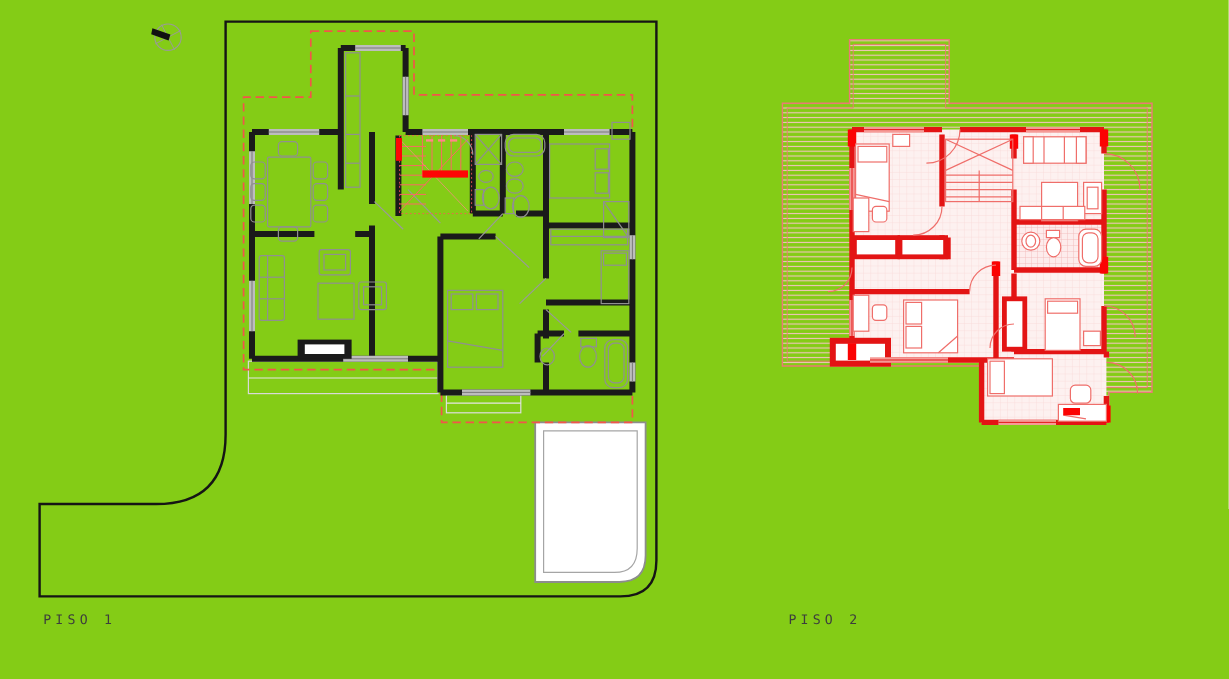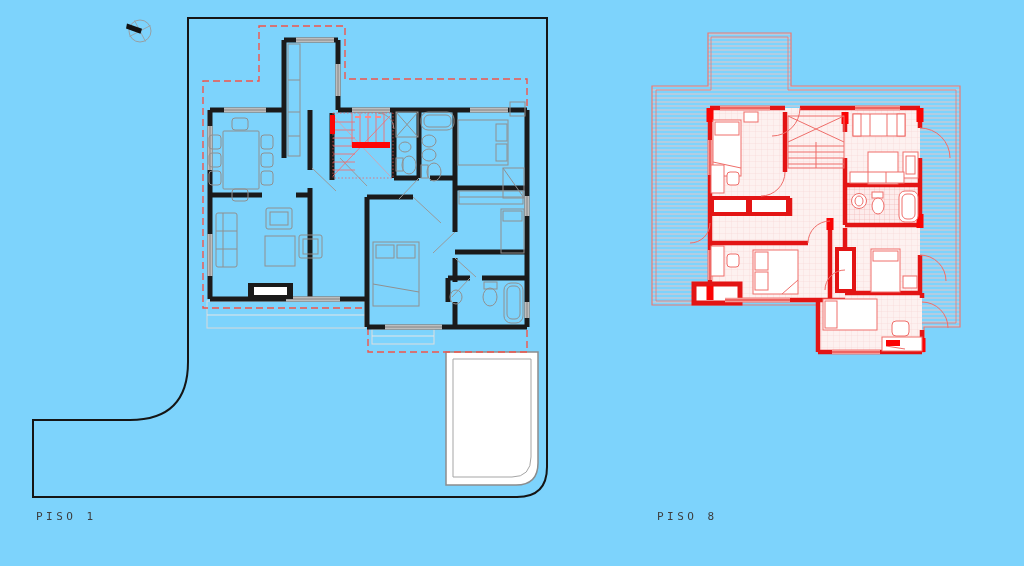--- a/index.html
+++ b/index.html
@@ -1,16 +1,16 @@
 <!DOCTYPE html>
 <html><head>
 <meta charset="utf-8">
 <style>
   html,body{margin:0;padding:0;background:#ffffff;}
-  .canvas{position:relative;width:1024px;height:566px;background:#7dd3fc;overflow:hidden;
+  .canvas{position:relative;width:1024px;height:566px;background:#84cc16;overflow:hidden;
           font-family:"DejaVu Sans Mono",monospace;}
   .drawing{position:absolute;left:0;top:0;width:1024px;height:566px;}
   .plan-label{position:absolute;top:510px;font-size:11px;letter-spacing:3.5px;color:#3d3d3d;white-space:pre;}
   #label-piso1{left:36px;}
   #label-piso2{left:657px;}
 </style>
 </head>
 <body>
 
 <div class="canvas">
@@ -288,15 +288,15 @@
         <path d="M785,172 A24,24 0 0 1 761,196"></path>
         <path d="M808,243 A22,22 0 0 1 830,221"></path>
         <path d="M845,270 A20,20 0 0 0 825,290"></path>
         <path d="M710,223 A20,20 0 0 1 690,243"></path>
       </g>
     </g>
   </g>
 </svg>
 
 <div id="label-piso1" class="plan-label">PISO 1</div>
-<div id="label-piso2" class="plan-label">PISO 8</div>
+<div id="label-piso2" class="plan-label">PISO 2</div>
 
 </div>
 
 </body></html>

